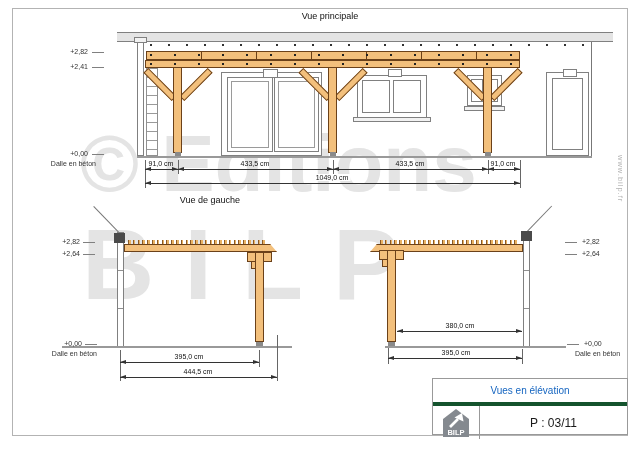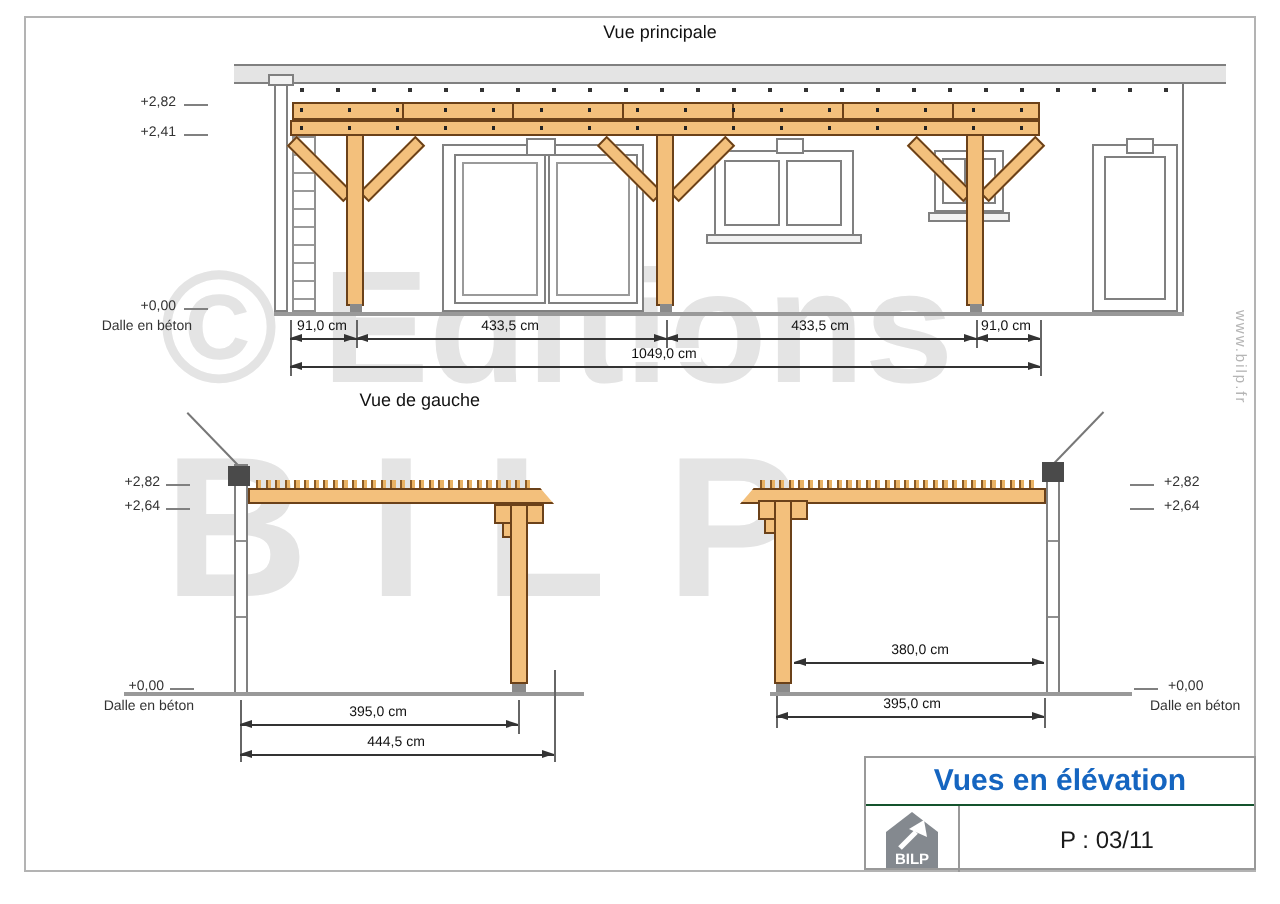--- a/index.html
+++ b/index.html
@@ -30,22 +30,22 @@
   .ext{width:0;border-left:1px solid #666;}
   .teeth{height:4px;background:repeating-linear-gradient(90deg,#8a5a26 0 1px,#e9b264 1px 2.6px,transparent 2.6px 4.8px);}
   .dots{background:repeating-linear-gradient(90deg,#222 0 1.6px,transparent 1.6px 24px);}
   .hatch{background:#fff repeating-linear-gradient(180deg,transparent 0 8px,#9a9a9a 8px 9px);border:1px solid #909090;}
   .rungs{background:#fff repeating-linear-gradient(180deg,transparent 0 37px,#909090 37px 38px);border:1px solid #808080;}
   .panel-inner{margin:3px;border:1px solid #9a9a9a;height:calc(100% - 8px);}
   .brace{width:40px;height:7px;}
   .site{writing-mode:vertical-rl;font-size:7.5px;color:#b5b5b5;letter-spacing:1px;}
   
   .tb{left:432px;top:378px;width:196px;height:57px;border:1px solid #999;background:#fff;z-index:3;}
-  .tb-top{height:23px;border-bottom:1px solid #14532d;display:flex;align-items:center;justify-content:center;
-          font-size:15px;font-weight:bold;}
+  .tb-top{height:23px;border-bottom:4px solid #14532d;display:flex;align-items:center;justify-content:center;
+          font-size:10px;font-weight:normal;}
   .tb-bot{display:flex;height:33px;}
   .tb-cell{display:flex;align-items:center;justify-content:center;font-size:12px;color:#1a1a1a;}
   .c1{width:46px;border-right:1px solid #999;}
   .c2{width:69px;border-right:1px solid #999;}
   .c3{flex:1;}
   .z1{z-index:1;} .z2{z-index:2;} .z3{z-index:3;}
 </style>
 </head>
 <body>
 

